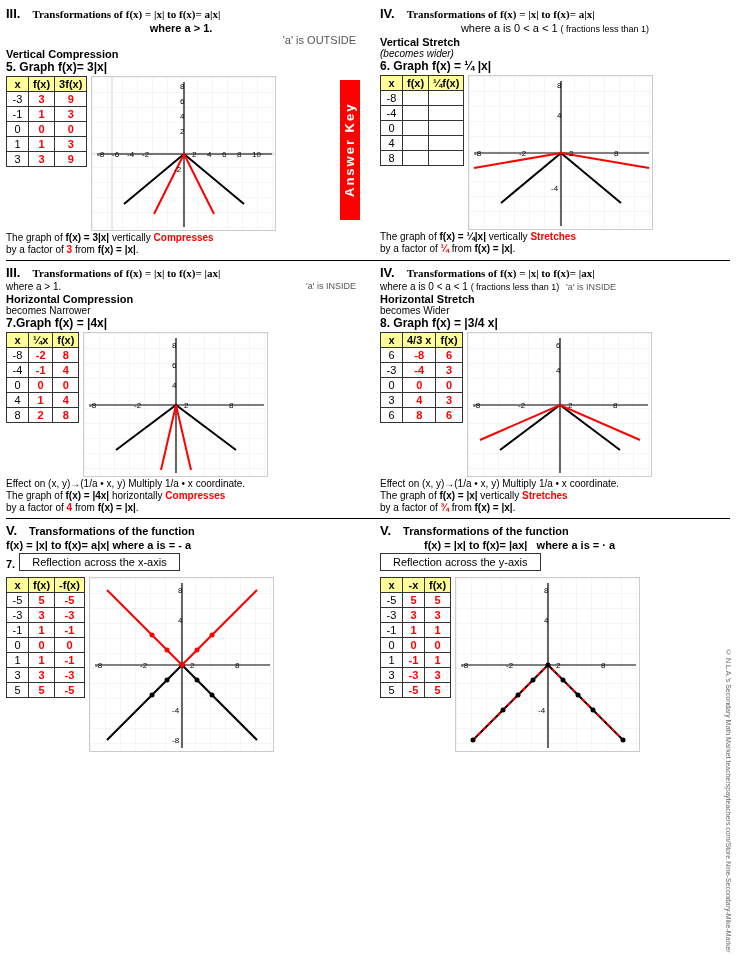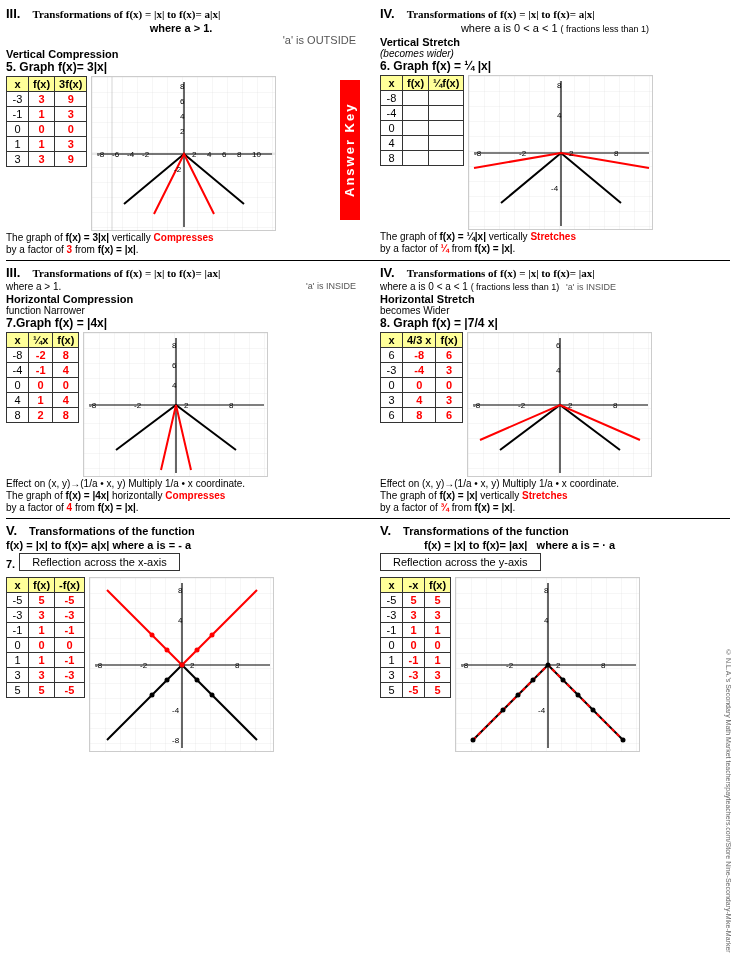--- a/index.html
+++ b/index.html
@@ -325,21 +325,21 @@
         <span class="section-roman">III.</span>
         <span class="math-formula bold-black" style="font-size:11px;">
           Transformations of <b>f(x) = |x|</b> to <b>f(x)= |ax|</b>
         </span>
       </div>
       <div style="display:flex; justify-content:space-between; font-size:10px;">
         <span>where a &gt; 1.</span>
         <span class="note-small">'a' is INSIDE</span>
       </div>
       <div style="font-weight:bold; font-size:11px; margin-top:1px;">Horizontal Compression</div>
-      <div style="font-size:10px;">function Narrower</div>
+      <div style="font-size:10px;">becomes Narrower</div>
       <div class="problem-label">7.Graph f(x) = |4x|</div>
       <div class="graph-wrap">
         <table class="values">
           <tbody>
               <tr class="header-row">
             <td class="yellow-bg">x</td>
             <td class="yellow-bg">¼x</td>
             <td class="yellow-bg">f(x)</td>
           </tr>
           <tr>
@@ -407,21 +407,21 @@
         <span class="math-formula bold-black" style="font-size:11px;">
           Transformations of <b>f(x) = |x|</b> to <b>f(x)= |ax|</b>
         </span>
       </div>
       <div style="font-size:10px;">
         where a is 0 &lt; a &lt; 1 <span style="font-size:9px;">( fractions less than 1)</span>
         <span class="note-small" style="margin-left:4px;">'a' is INSIDE</span>
       </div>
       <div style="font-weight:bold; font-size:11px; margin-top:1px;">Horizontal Stretch</div>
       <div style="font-size:10px;">becomes Wider</div>
-      <div class="problem-label">8. Graph f(x) = |7/4 x|</div>
+      <div class="problem-label">8. Graph f(x) = |3/4 x|</div>
       <div class="graph-wrap">
         <table class="values">
           <tbody>
               <tr class="header-row">
             <td class="yellow-bg">x</td>
             <td class="yellow-bg">4/3 x</td>
             <td class="yellow-bg">f(x)</td>
           </tr>
           <tr>
                 <td>6</td>

